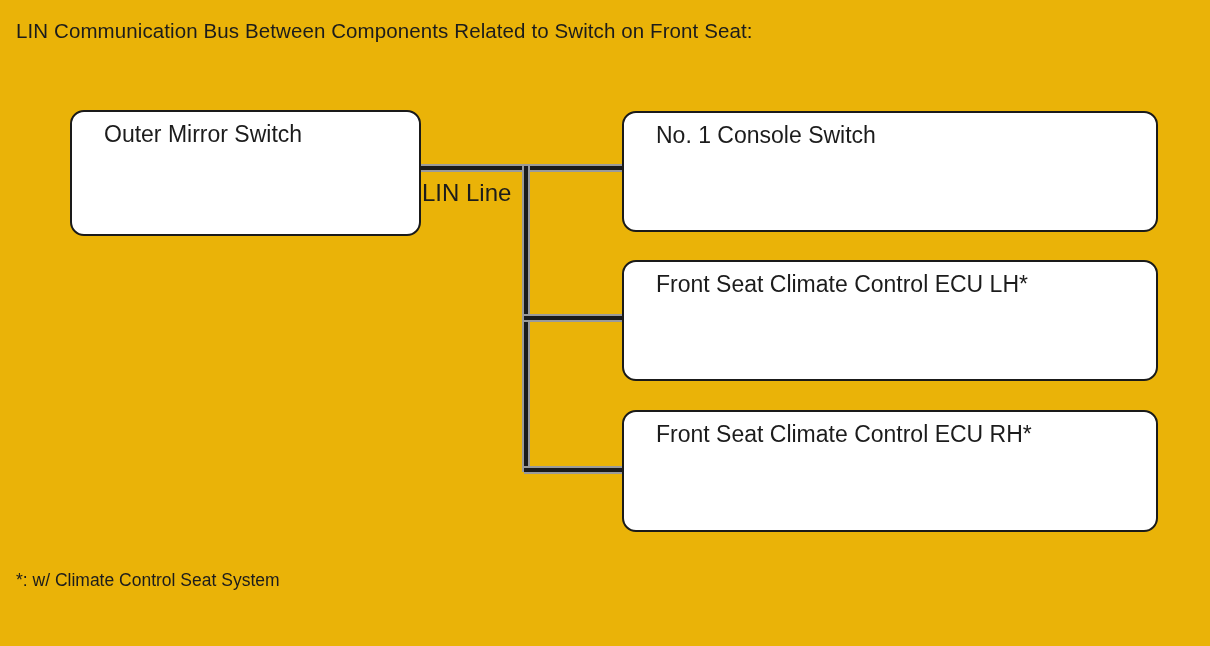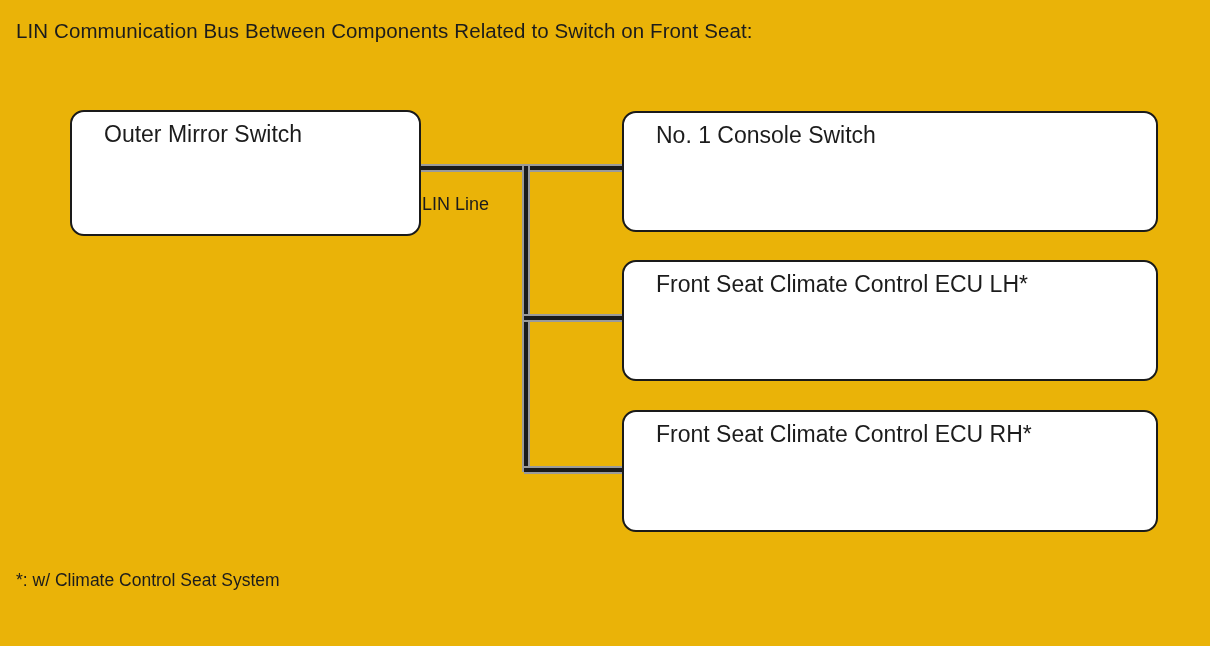--- a/index.html
+++ b/index.html
@@ -88,22 +88,22 @@
   #bus-trunk-vert   { left: 524px; top: 166px; height: 306px; }
   
   #bus-branch-lh    { left: 524px; top: 316px; width: 100px; }
   
   #bus-branch-rh    { left: 524px; top: 468px; width: 100px; }
 
   
   #lin-line-label {
     position: absolute;
     left: 422px;
-    top: 193px;
-    font-size: 18px;
+    top: 181px;
+    font-size: 24px;
     line-height: 23px;
     color: #1c1c1c;
     white-space: nowrap;
   }
 </style>
 </head>
 <body>
 
 <div id="canvas">
 

